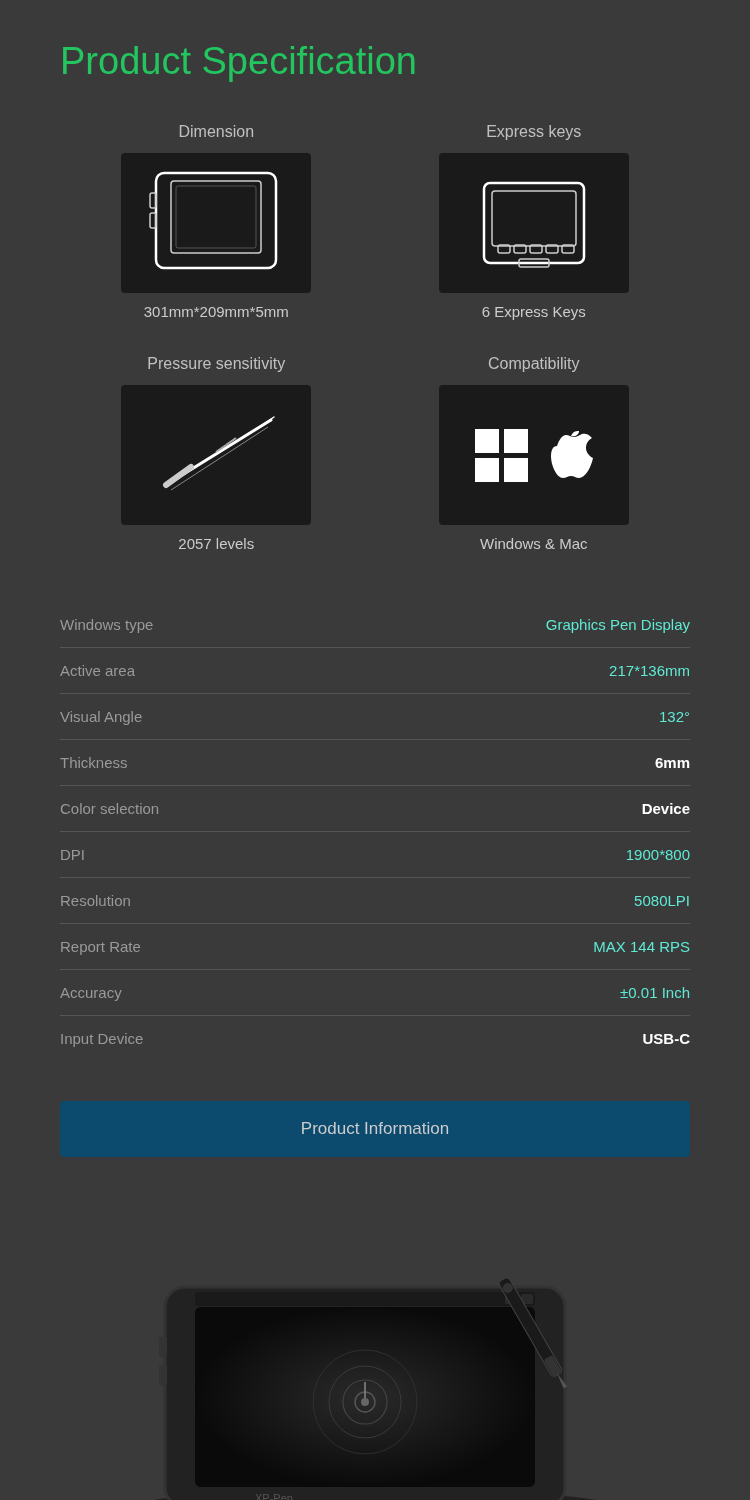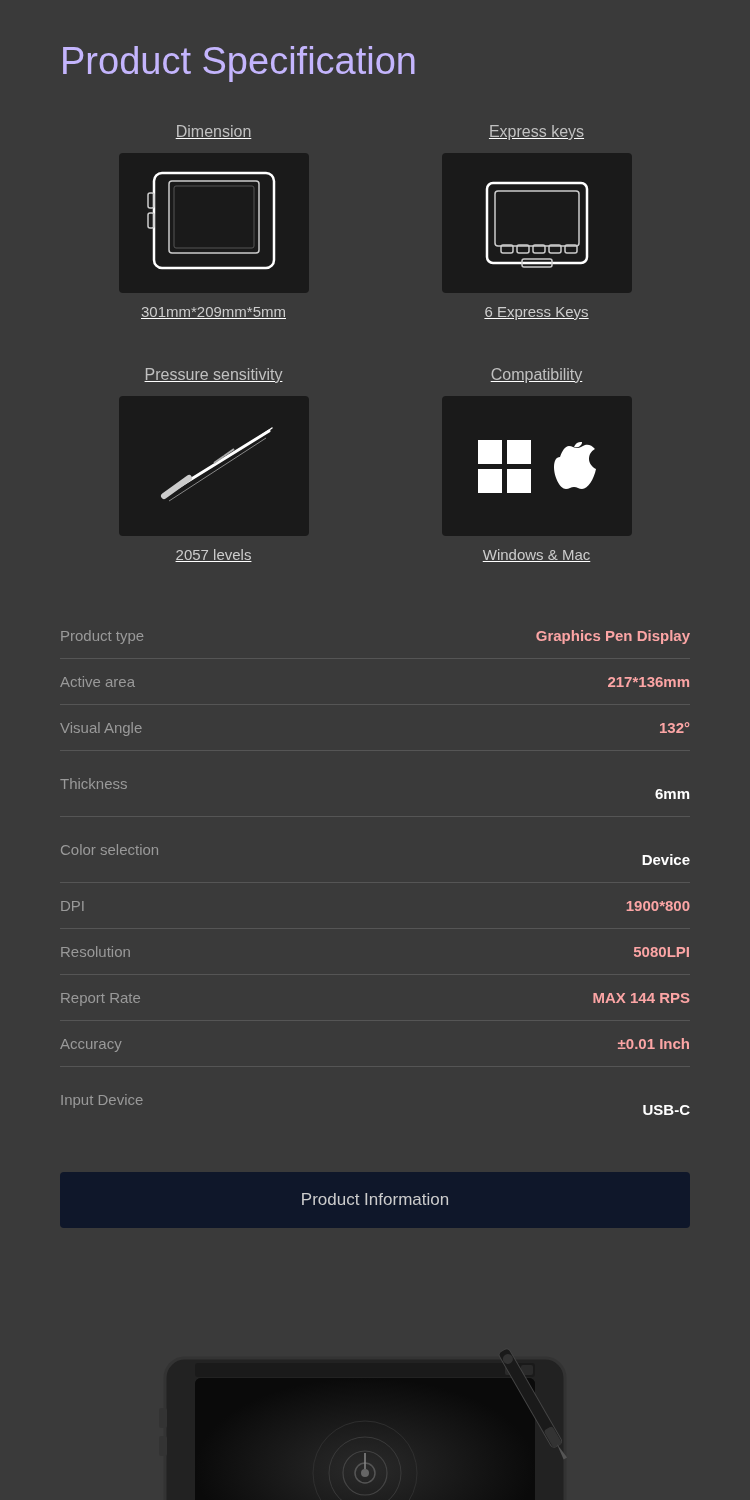--- a/index.html
+++ b/index.html
@@ -8,30 +8,29 @@
       min-height: 1500px;
       background-color: #3a3a3a;
       font-family: Arial, sans-serif;
       color: #ffffff;
     }
 
     .page-title {
       font-size: 38px;
       font-weight: 300;
       padding: 40px 60px 30px 60px;
-      color: #c4b5fd;
+      color: #22c55e;
     }
 
     .specs-grid {
       display: grid;
       grid-template-columns: 1fr 1fr;
-      gap: 16px;
+      gap: 5px;
       padding: 0 60px;
       margin-bottom: 30px;
-      text-decoration: underline;
     }
 
     .spec-cell {
       display: flex;
       flex-direction: column;
       align-items: center;
       padding: 10px 10px 20px 10px;
     }
 
     .spec-label {
@@ -103,34 +102,33 @@
     }
 
     .specs-row-label {
       font-size: 15px;
       color: #999999;
       font-weight: 400;
     }
 
     .specs-row-value {
       font-size: 15px;
-      color: #fca5a5;
-      font-weight: 700;
+      color: #5eead4;
+      font-weight: 400;
     }
 
     .specs-row.highlight-row .specs-row-value {
       color: #ffffff;
       font-weight: 600;
-      margin-top: 20px;
     }
 
     
     .product-info-btn {
       margin: 20px 60px 30px 60px;
-      background-color: #0f172a;
+      background-color: #0c4a6e;
       border: none;
       border-radius: 4px;
       padding: 18px;
       text-align: center;
       width: calc(100% - 120px);
       cursor: pointer;
     }
 
     .product-info-btn span {
       font-size: 17px;
@@ -240,21 +238,21 @@
     </div>
     <span class="spec-value">Windows &amp; Mac</span>
   </div>
 
 </div>
 
 
 <div class="specs-table">
 
 <div class="specs-row">
-      <span class="specs-row-label">Product type</span>
+      <span class="specs-row-label">Windows type</span>
       <span class="specs-row-value">Graphics Pen Display</span>
     </div>
     <div class="specs-row">
       <span class="specs-row-label">Active area</span>
       <span class="specs-row-value">217*136mm</span>
     </div>
     <div class="specs-row">
       <span class="specs-row-label">Visual Angle</span>
       <span class="specs-row-value">132°</span>
     </div>

